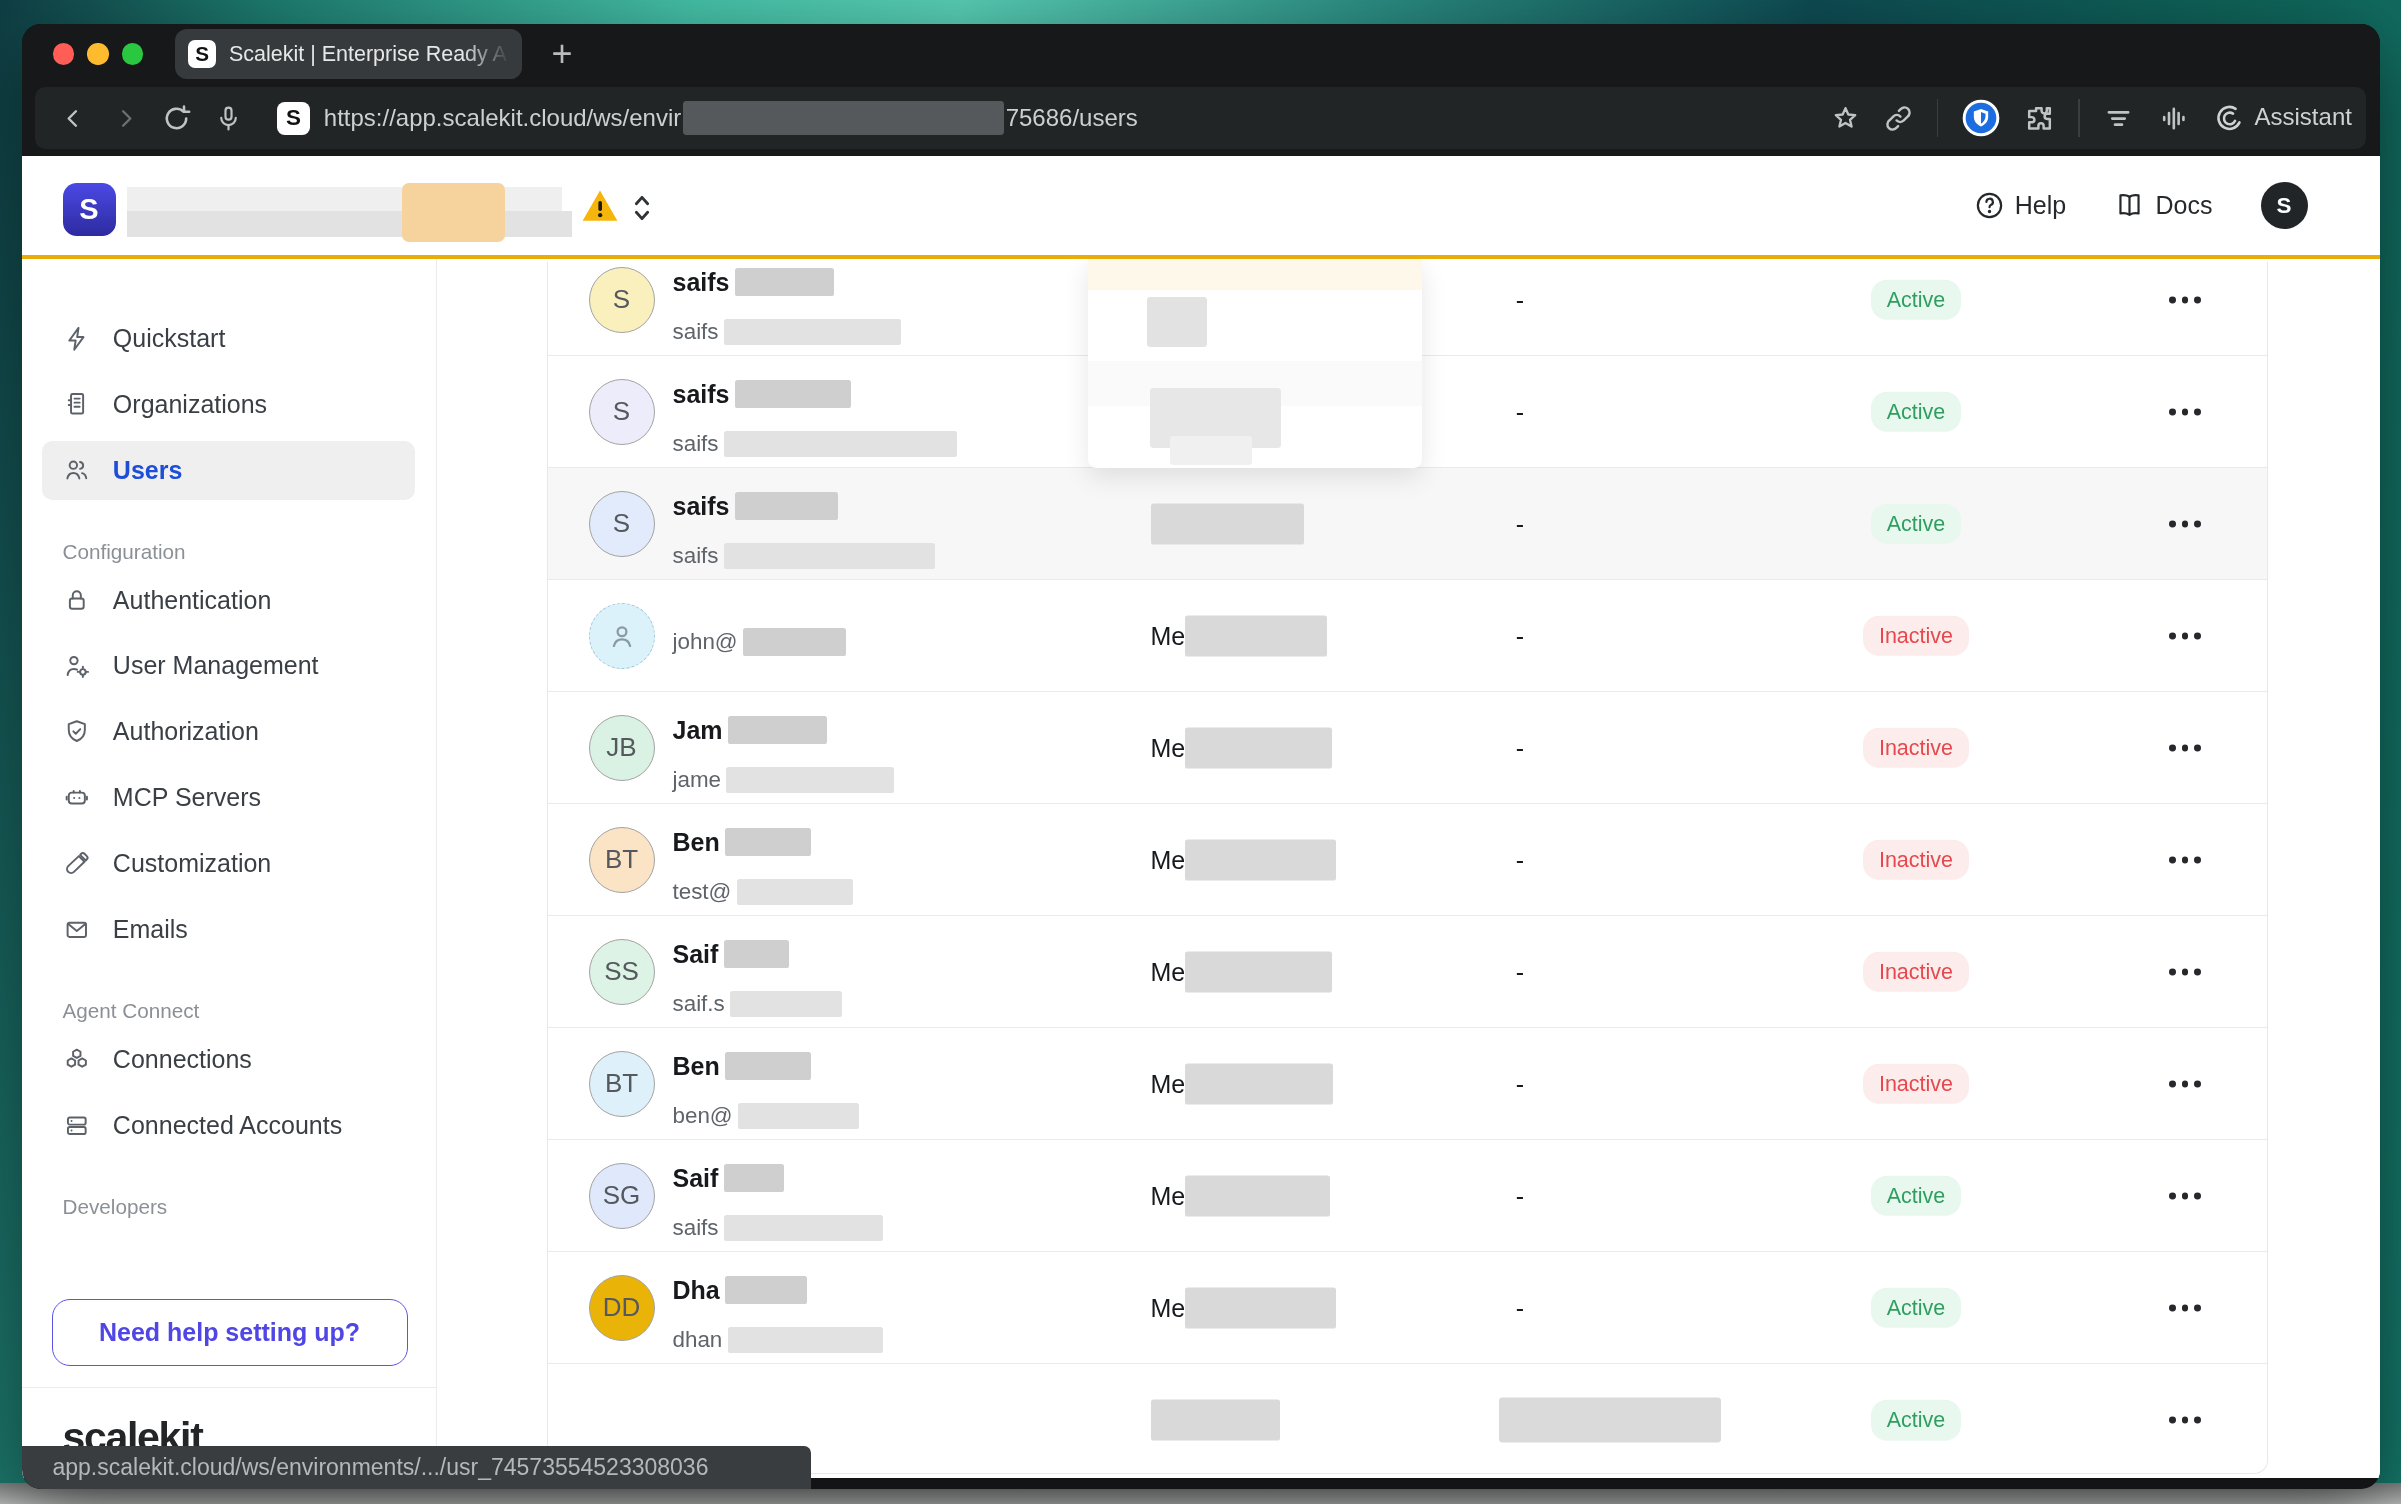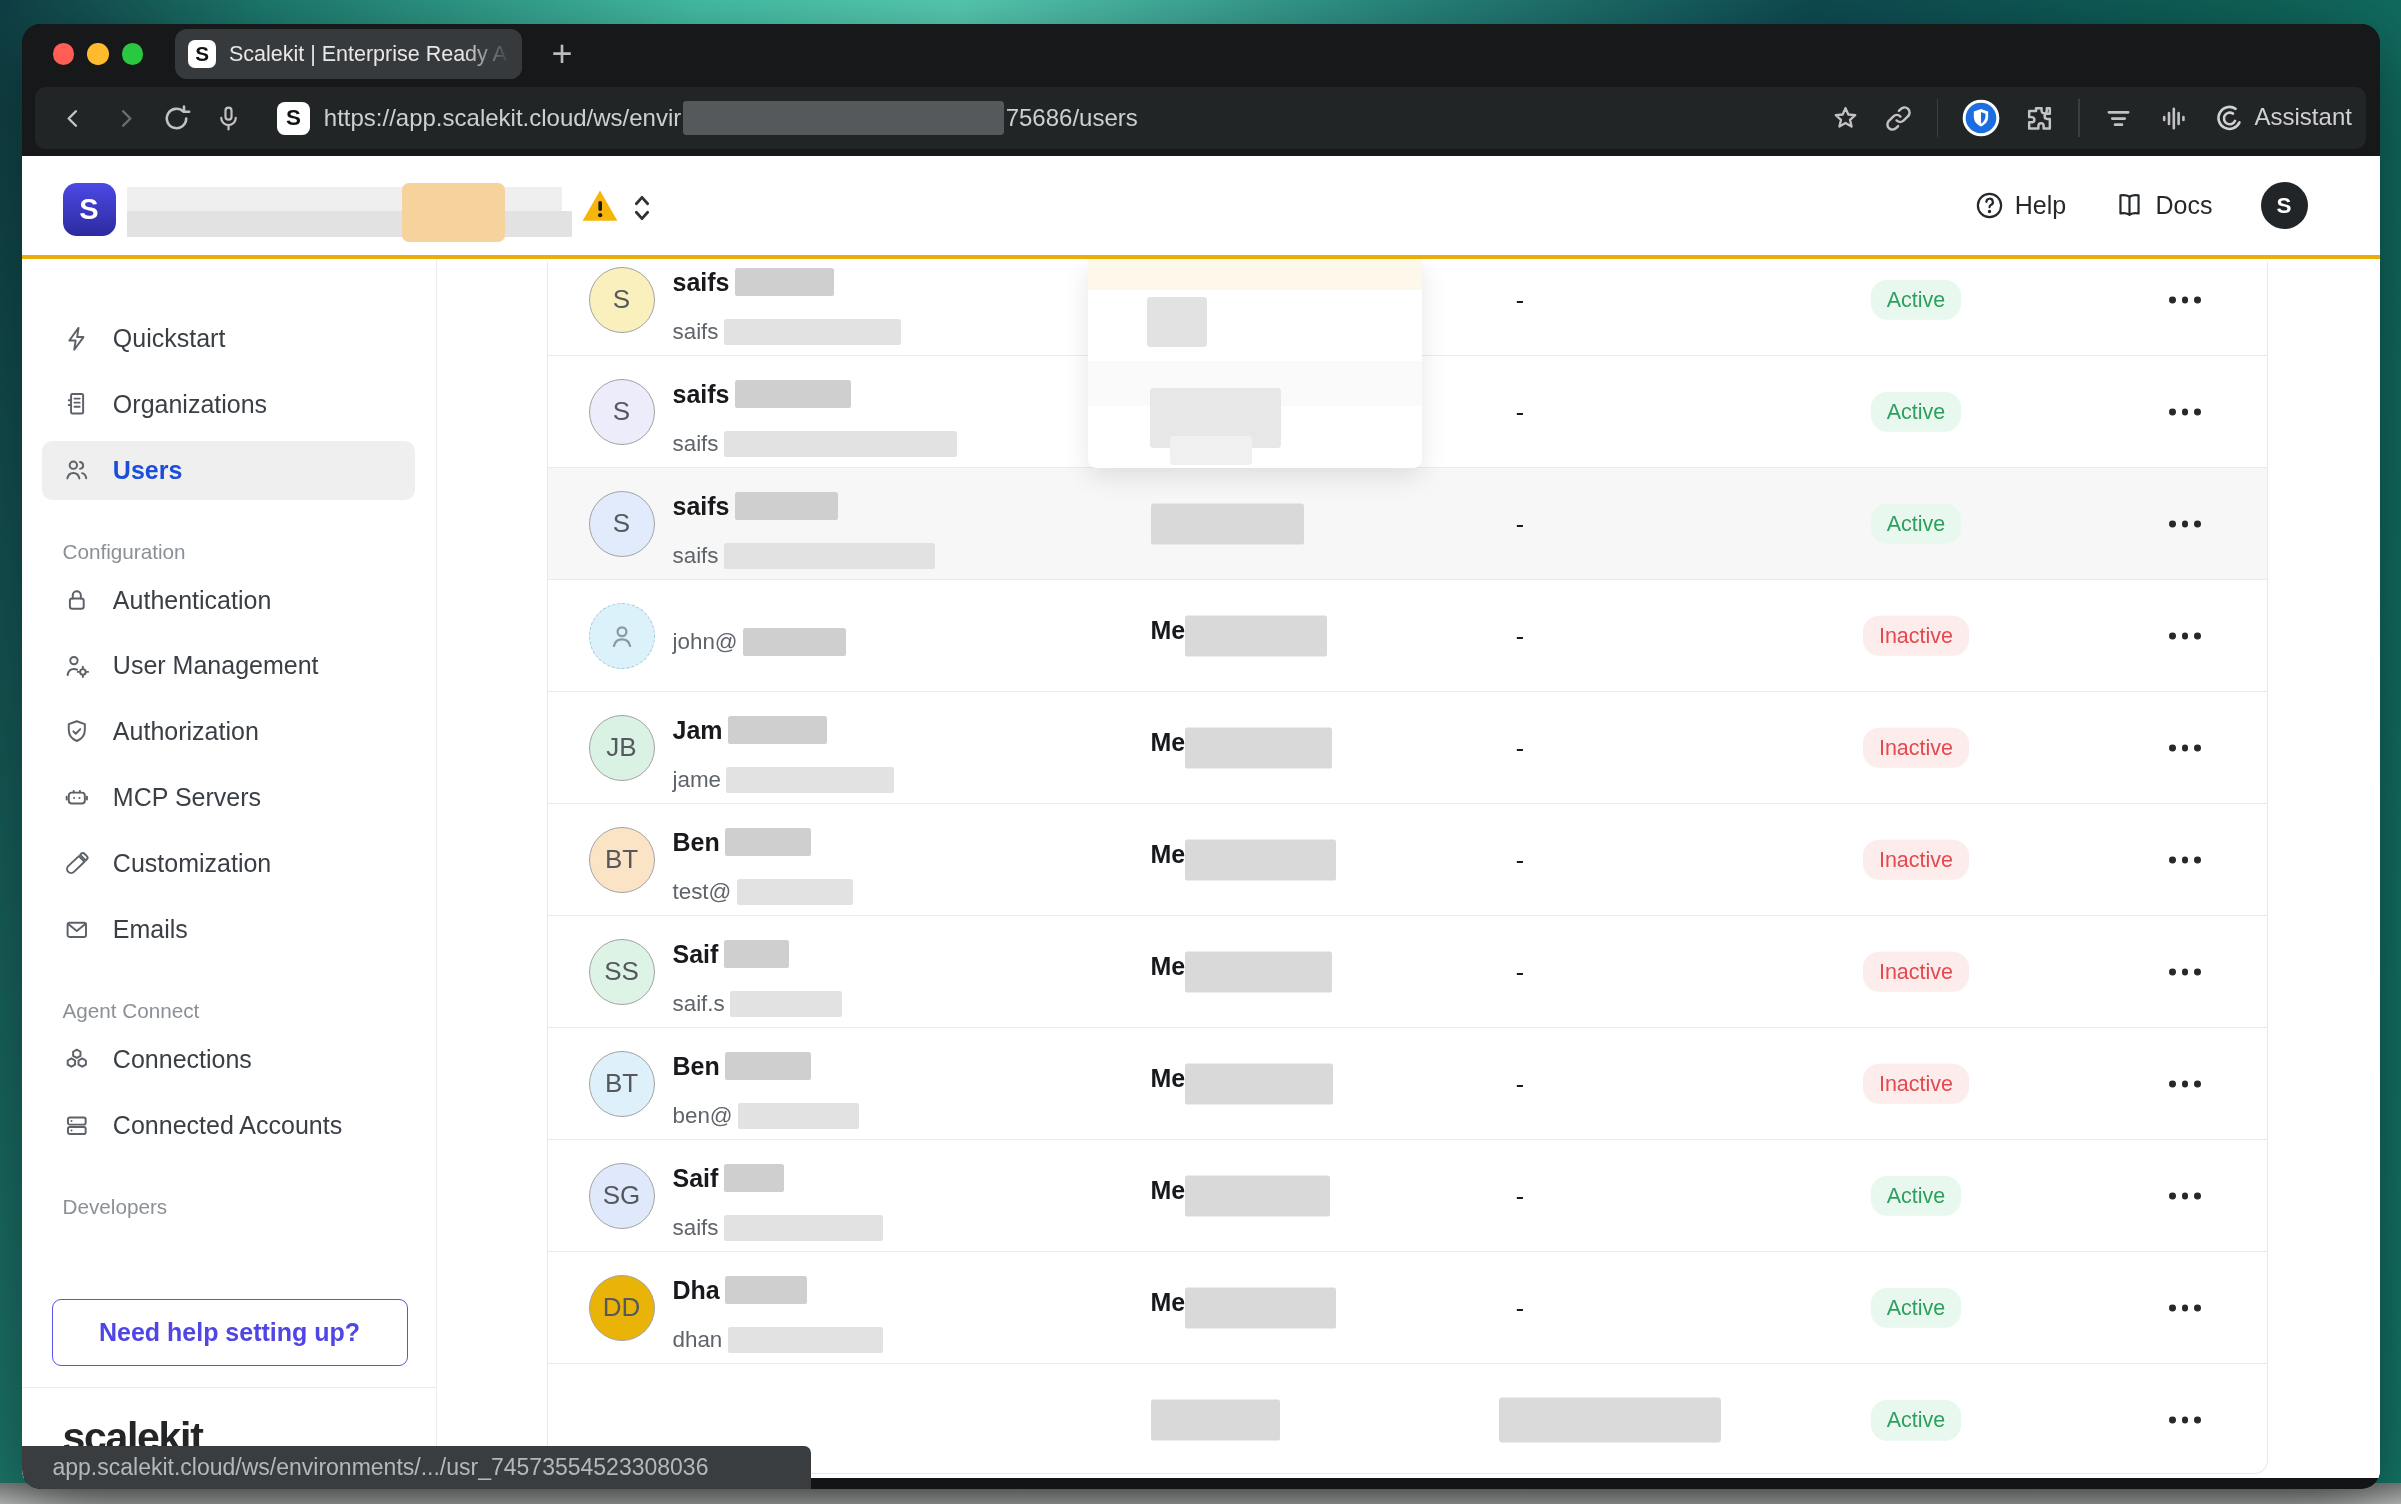--- a/index.html
+++ b/index.html
@@ -47,40 +47,40 @@
   .hdr-avatar{width:47px;height:47px;border-radius:50%;background:#212528;color:#fff;font-size:22.4px;font-weight:600;display:flex;align-items:center;justify-content:center;}
   
   .app-body{display:flex;height:1219px;}
   .sidebar{width:415px;flex:none;border-right:1.7px solid #ececec;position:relative;padding-top:43px;}
   .side-item{height:59px;margin:6.9px 20.7px 0 20.7px;padding:0 20.7px;border-radius:10.3px;display:flex;align-items:center;gap:22.4px;}
   .side-item.active{background:#efefef;}
   .side-item .lbl{font-size:25px;color:#3a3f45;}
   .side-item.active .lbl{color:#1d4ed8;font-weight:600;}
   .side-section{margin:40px 41px 5.2px 41px;font-size:20.7px;color:#8b9096;}
   .side-ic{width:27.6px;height:27.6px;flex:none;display:flex;align-items:center;justify-content:center;}
-  .help-btn{position:absolute;left:30px;top:1040px;width:356px;height:67px;border:1.7px solid #5a54e8;border-radius:9px;background:#fff;color:#4f46e5;font-size:25px;font-weight:600;display:flex;align-items:center;justify-content:center;}
+  .help-btn{position:absolute;left:30px;top:1040px;width:356px;height:67px;border:1.7px solid #5a54e8;border-radius:18px;background:#fff;color:#4f46e5;font-size:25px;font-weight:600;display:flex;align-items:center;justify-content:center;}
   .sidebar-footer{position:absolute;left:0;right:0;top:1128px;height:91px;border-top:1.7px solid #ececec;}
   .wordmark{position:absolute;left:41px;top:26px;font-size:41px;font-weight:700;letter-spacing:-1.3px;color:#232527;}
   .main{flex:1;position:relative;background:#fff;overflow:hidden;}
   
   .table{position:absolute;left:110px;top:3.4px;width:1721px;height:1212px;border:1.7px solid #e7e8e9;border-top:none;border-radius:0 0 13.8px 13.8px;overflow:hidden;background:#fff;}
   .row{height:112px;position:relative;border-bottom:1.7px solid #eaeaea;}
   .row.first{margin-top:-18px;}
   .row.last{border-bottom:none;}
   .row.highlight{background:#f7f7f7;}
   .avatar{position:absolute;left:41px;top:50%;transform:translateY(-50%);width:66px;height:66px;border-radius:50%;border:1.7px solid #a3a3a3;display:flex;align-items:center;justify-content:center;font-size:26px;color:#55595e;font-weight:500;}
   .avatar.dashed{border:1.7px dashed #9fc6d4;}
   .cell-user{position:absolute;left:125px;top:50%;transform:translateY(-50%);}
   .uline{display:flex;align-items:center;gap:5.2px;white-space:nowrap;margin-top:12px;}
   .uname{font-size:25px;font-weight:600;color:#17191c;line-height:40px;}
   .uemail{font-size:22.4px;color:#5f646b;line-height:36px;}
   .blur{display:inline-block;border-radius:2.6px;}
   .nblur{height:27.6px;background:#cfcfcf;}
   .eblur{height:26px;background:#e2e2e2;}
-  .cell-member{position:absolute;left:603px;top:50%;transform:translateY(-50%);display:flex;align-items:flex-start;gap:0;font-size:25px;color:#17191c;white-space:nowrap;font-weight:bold;}
+  .cell-member{position:absolute;left:603px;top:50%;transform:translateY(-50%);display:flex;align-items:center;gap:0;font-size:25px;color:#17191c;white-space:nowrap;}
   .mblur{height:41px;background:#d9d9d9;}
   .cell-signin{position:absolute;left:921px;width:103px;top:50%;transform:translateY(-50%);text-align:center;font-size:25px;color:#17191c;}
   .sblur{height:45px;background:#dadada;border-radius:3.4px;}
   .cell-status{position:absolute;left:1265px;width:207px;top:50%;transform:translateY(-50%);display:flex;justify-content:center;}
   .badge{font-size:21.5px;padding:7.8px 15.5px;border-radius:16px;}
   .badge.active{color:#2f9e60;background:#e8f8ee;}
   .badge.inactive{color:#e5484d;background:#fdecec;}
   .cell-menu{position:absolute;left:1586px;width:103px;top:50%;transform:translateY(-50%);display:flex;justify-content:center;gap:6px;}
   .dot{width:6.9px;height:6.9px;border-radius:50%;background:#26282b;}
   

